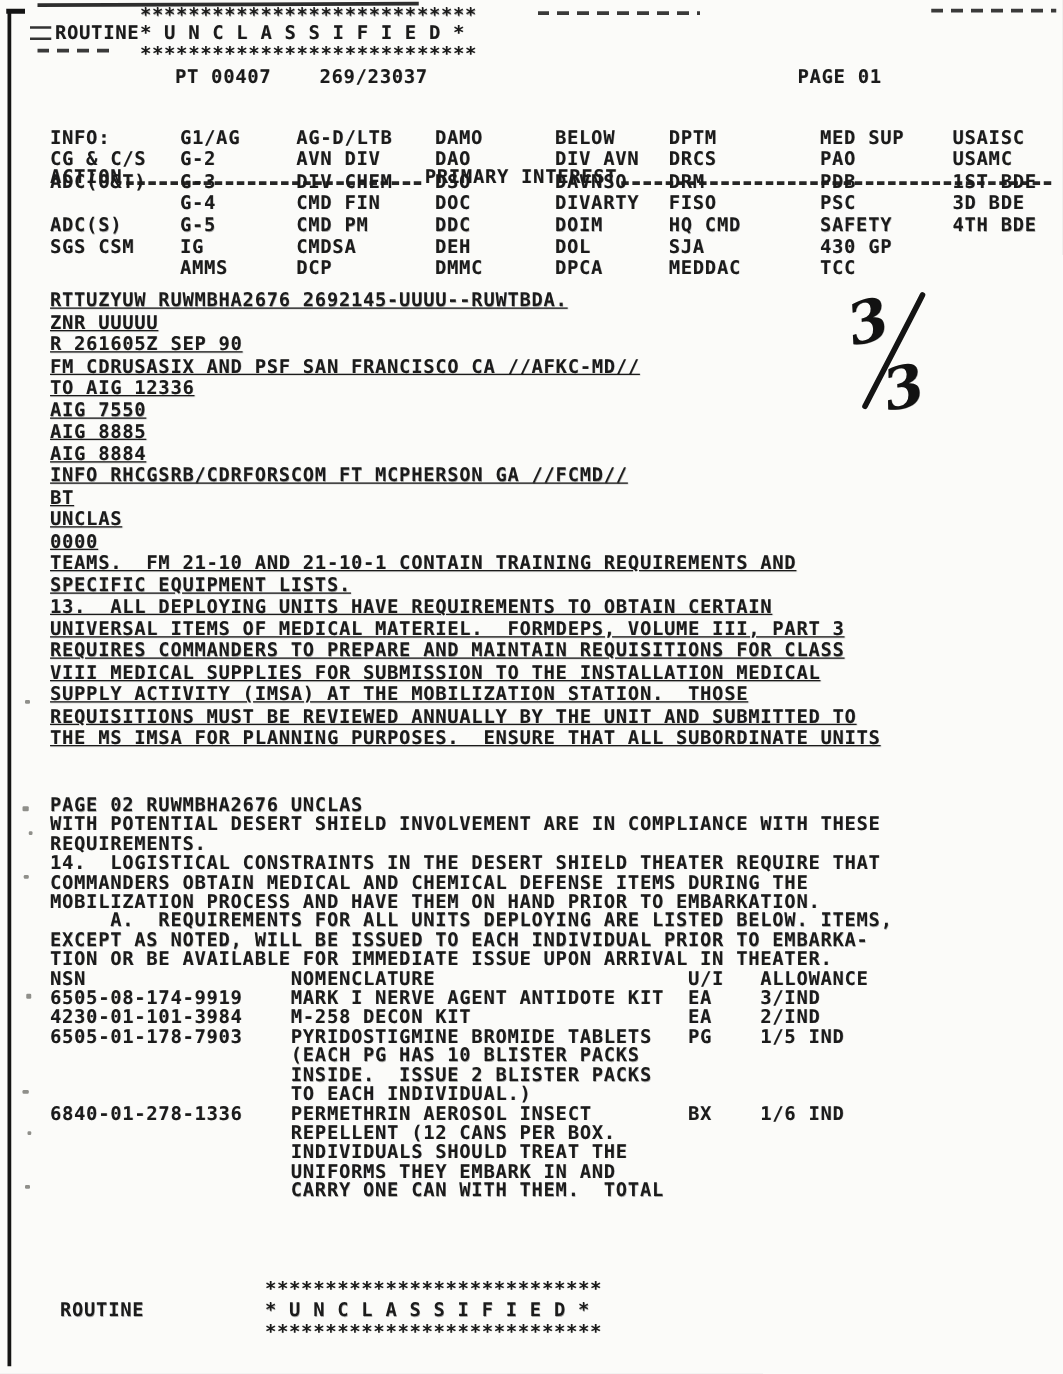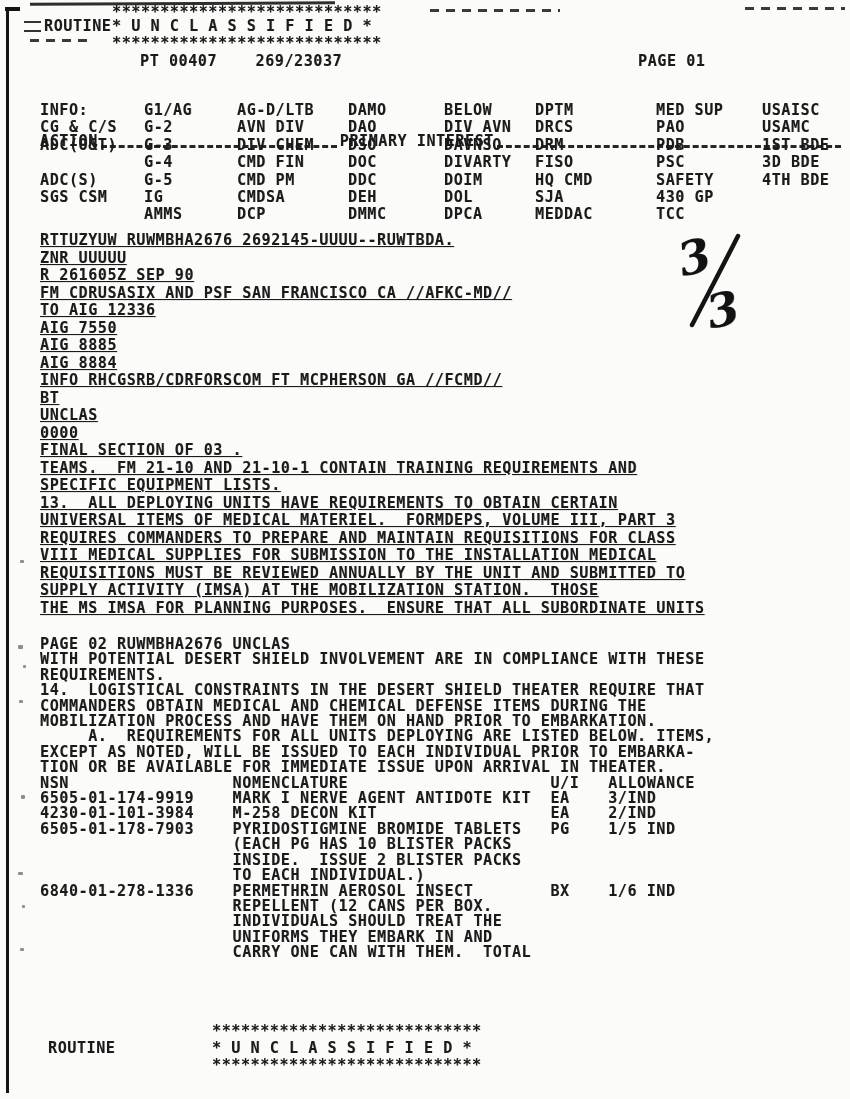--- a/index.html
+++ b/index.html
@@ -185,43 +185,42 @@
       <div class="tline">R 261605Z SEP 90</div>
       <div class="tline">FM CDRUSASIX AND PSF SAN FRANCISCO CA //AFKC-MD//</div>
       <div class="tline">TO AIG 12336</div>
       <div class="tline">AIG 7550</div>
       <div class="tline">AIG 8885</div>
       <div class="tline">AIG 8884</div>
       <div class="tline">INFO RHCGSRB/CDRFORSCOM FT MCPHERSON GA //FCMD//</div>
       <div class="tline">BT</div>
       <div class="tline">UNCLAS</div>
       <div class="tline">0000</div>
-      <div class="tline">FINAL SECTION OF 03 .</div>
       <div class="tline">TEAMS.  FM 21-10 AND 21-10-1 CONTAIN TRAINING REQUIREMENTS AND</div>
       <div class="tline">SPECIFIC EQUIPMENT LISTS.</div>
       <div class="tline">13.  ALL DEPLOYING UNITS HAVE REQUIREMENTS TO OBTAIN CERTAIN</div>
       <div class="tline">UNIVERSAL ITEMS OF MEDICAL MATERIEL.  FORMDEPS, VOLUME III, PART 3</div>
       <div class="tline">REQUIRES COMMANDERS TO PREPARE AND MAINTAIN REQUISITIONS FOR CLASS</div>
       <div class="tline">VIII MEDICAL SUPPLIES FOR SUBMISSION TO THE INSTALLATION MEDICAL</div>
+      <div class="tline">SUPPLY ACTIVITY (IMSA) AT THE MOBILIZATION STATION.  THOSE</div>
       <div class="tline">REQUISITIONS MUST BE REVIEWED ANNUALLY BY THE UNIT AND SUBMITTED TO</div>
-      <div class="tline">SUPPLY ACTIVITY (IMSA) AT THE MOBILIZATION STATION.  THOSE</div>
       <div class="tline">THE MS IMSA FOR PLANNING PURPOSES.  ENSURE THAT ALL SUBORDINATE UNITS</div>
     </div>
   <div class="body-b">
       <div class="tline">PAGE 02 RUWMBHA2676 UNCLAS</div>
       <div class="tline">WITH POTENTIAL DESERT SHIELD INVOLVEMENT ARE IN COMPLIANCE WITH THESE</div>
       <div class="tline">REQUIREMENTS.</div>
       <div class="tline">14.  LOGISTICAL CONSTRAINTS IN THE DESERT SHIELD THEATER REQUIRE THAT</div>
       <div class="tline">COMMANDERS OBTAIN MEDICAL AND CHEMICAL DEFENSE ITEMS DURING THE</div>
       <div class="tline">MOBILIZATION PROCESS AND HAVE THEM ON HAND PRIOR TO EMBARKATION.</div>
       <div class="tline">     A.  REQUIREMENTS FOR ALL UNITS DEPLOYING ARE LISTED BELOW. ITEMS,</div>
       <div class="tline">EXCEPT AS NOTED, WILL BE ISSUED TO EACH INDIVIDUAL PRIOR TO EMBARKA-</div>
       <div class="tline">TION OR BE AVAILABLE FOR IMMEDIATE ISSUE UPON ARRIVAL IN THEATER.</div>
       <div class="tline">NSN                 NOMENCLATURE                     U/I   ALLOWANCE</div>
-      <div class="tline">6505-01-174-9919    MARK I NERVE AGENT ANTIDOTE KIT  EA    3/IND</div>
+      <div class="tline">6505-08-174-9919    MARK I NERVE AGENT ANTIDOTE KIT  EA    3/IND</div>
       <div class="tline">4230-01-101-3984    M-258 DECON KIT                  EA    2/IND</div>
       <div class="tline">6505-01-178-7903    PYRIDOSTIGMINE BROMIDE TABLETS   PG    1/5 IND</div>
       <div class="tline">                    (EACH PG HAS 10 BLISTER PACKS</div>
       <div class="tline">                    INSIDE.  ISSUE 2 BLISTER PACKS</div>
       <div class="tline">                    TO EACH INDIVIDUAL.)</div>
       <div class="tline">6840-01-278-1336    PERMETHRIN AEROSOL INSECT        BX    1/6 IND</div>
       <div class="tline">                    REPELLENT (12 CANS PER BOX.</div>
       <div class="tline">                    INDIVIDUALS SHOULD TREAT THE</div>
       <div class="tline">                    UNIFORMS THEY EMBARK IN AND</div>
       <div class="tline">                    CARRY ONE CAN WITH THEM.  TOTAL</div>

